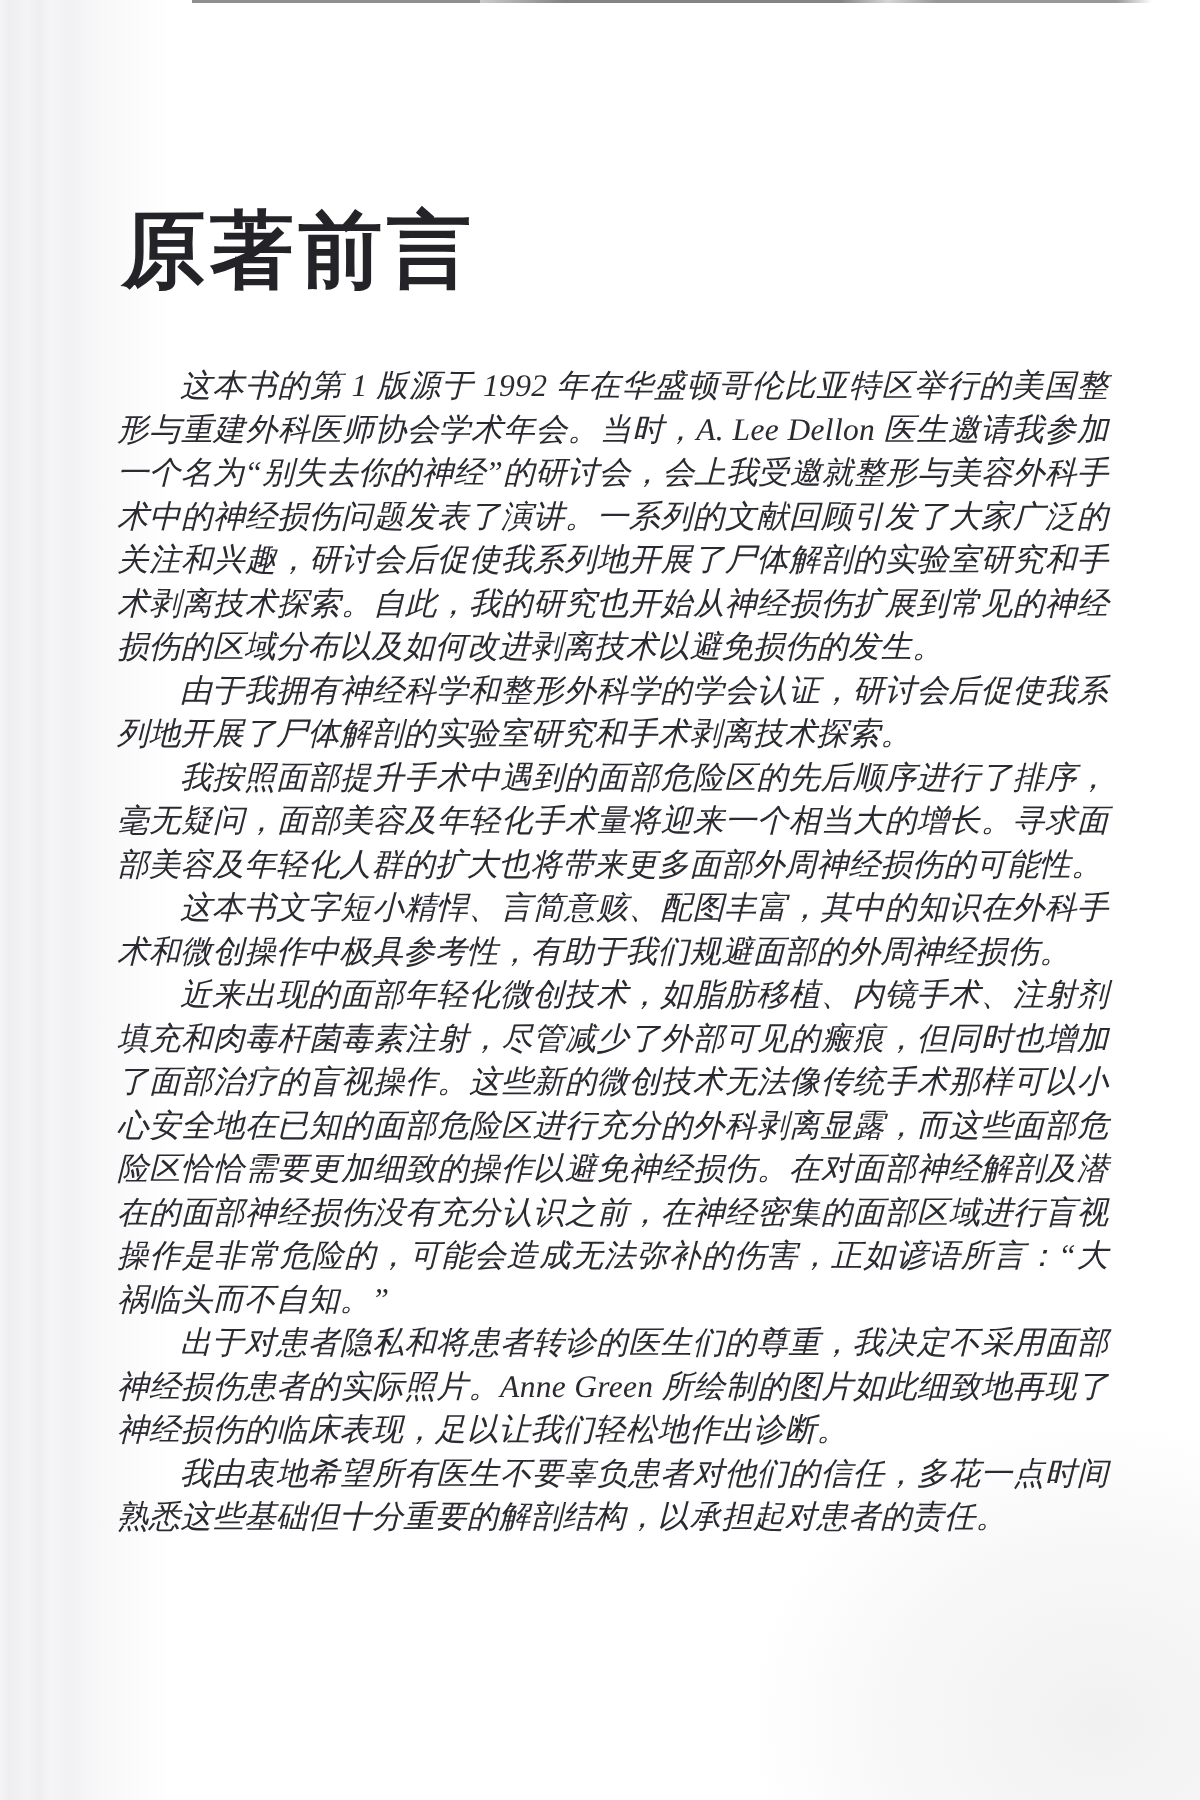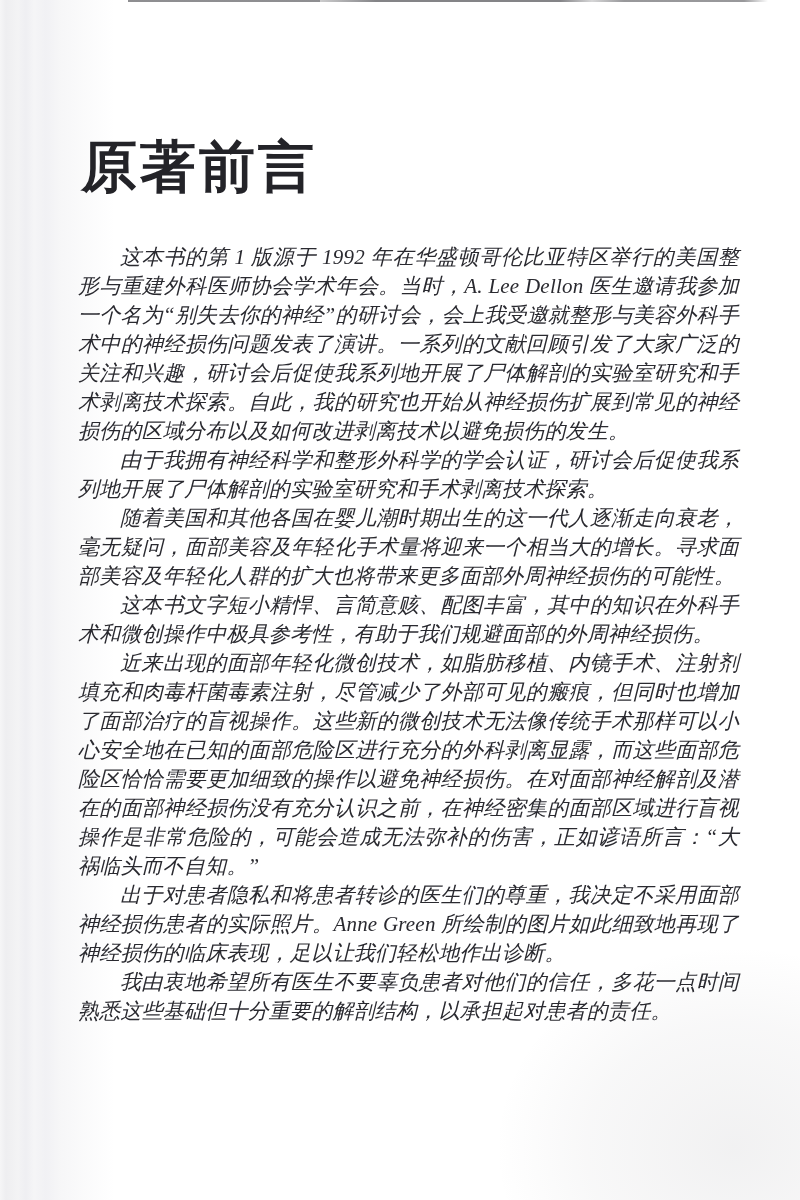--- a/index.html
+++ b/index.html
@@ -84,18 +84,18 @@
 
 <div class="scan-left-edge"></div>
 <div class="scan-top-edge"></div>
 <div class="scan-corner-shadow"></div>
 
 <h1 class="page-title">原著前言</h1>
 
 <div class="content">
   <p>这本书的第 1 版源于 1992 年在华盛顿哥伦比亚特区举行的美国整形与重建外科医师协会学术年会。当时，A. Lee Dellon 医生邀请我参加一个名为“别失去你的神经”的研讨会，会上我受邀就整形与美容外科手术中的神经损伤问题发表了演讲。一系列的文献回顾引发了大家广泛的关注和兴趣，研讨会后促使我系列地开展了尸体解剖的实验室研究和手术剥离技术探索。自此，我的研究也开始从神经损伤扩展到常见的神经损伤的区域分布以及如何改进剥离技术以避免损伤的发生。</p>
   <p>由于我拥有神经科学和整形外科学的学会认证，研讨会后促使我系列地开展了尸体解剖的实验室研究和手术剥离技术探索。</p>
-  <p>随着美国和其他各国在婴儿潮时期出生的这一代人逐渐走向衰老，毫无疑问，面部美容及年轻化手术量将迎来一个相当大的增长。寻求面部美容及年轻化人群的扩大也将带来更多面部外周神经损伤的可能性。</p>
+  <p>我按照面部提升手术中遇到的面部危险区的先后顺序进行了排序，毫无疑问，面部美容及年轻化手术量将迎来一个相当大的增长。寻求面部美容及年轻化人群的扩大也将带来更多面部外周神经损伤的可能性。</p>
   <p>这本书文字短小精悍、言简意赅、配图丰富，其中的知识在外科手术和微创操作中极具参考性，有助于我们规避面部的外周神经损伤。</p>
   <p>近来出现的面部年轻化微创技术，如脂肪移植、内镜手术、注射剂填充和肉毒杆菌毒素注射，尽管减少了外部可见的瘢痕，但同时也增加了面部治疗的盲视操作。这些新的微创技术无法像传统手术那样可以小心安全地在已知的面部危险区进行充分的外科剥离显露，而这些面部危险区恰恰需要更加细致的操作以避免神经损伤。在对面部神经解剖及潜在的面部神经损伤没有充分认识之前，在神经密集的面部区域进行盲视操作是非常危险的，可能会造成无法弥补的伤害，正如谚语所言：“大祸临头而不自知。”</p>
   <p>出于对患者隐私和将患者转诊的医生们的尊重，我决定不采用面部神经损伤患者的实际照片。Anne Green 所绘制的图片如此细致地再现了神经损伤的临床表现，足以让我们轻松地作出诊断。</p>
   <p>我由衷地希望所有医生不要辜负患者对他们的信任，多花一点时间熟悉这些基础但十分重要的解剖结构，以承担起对患者的责任。</p>
 </div>
 
 </body></html>

